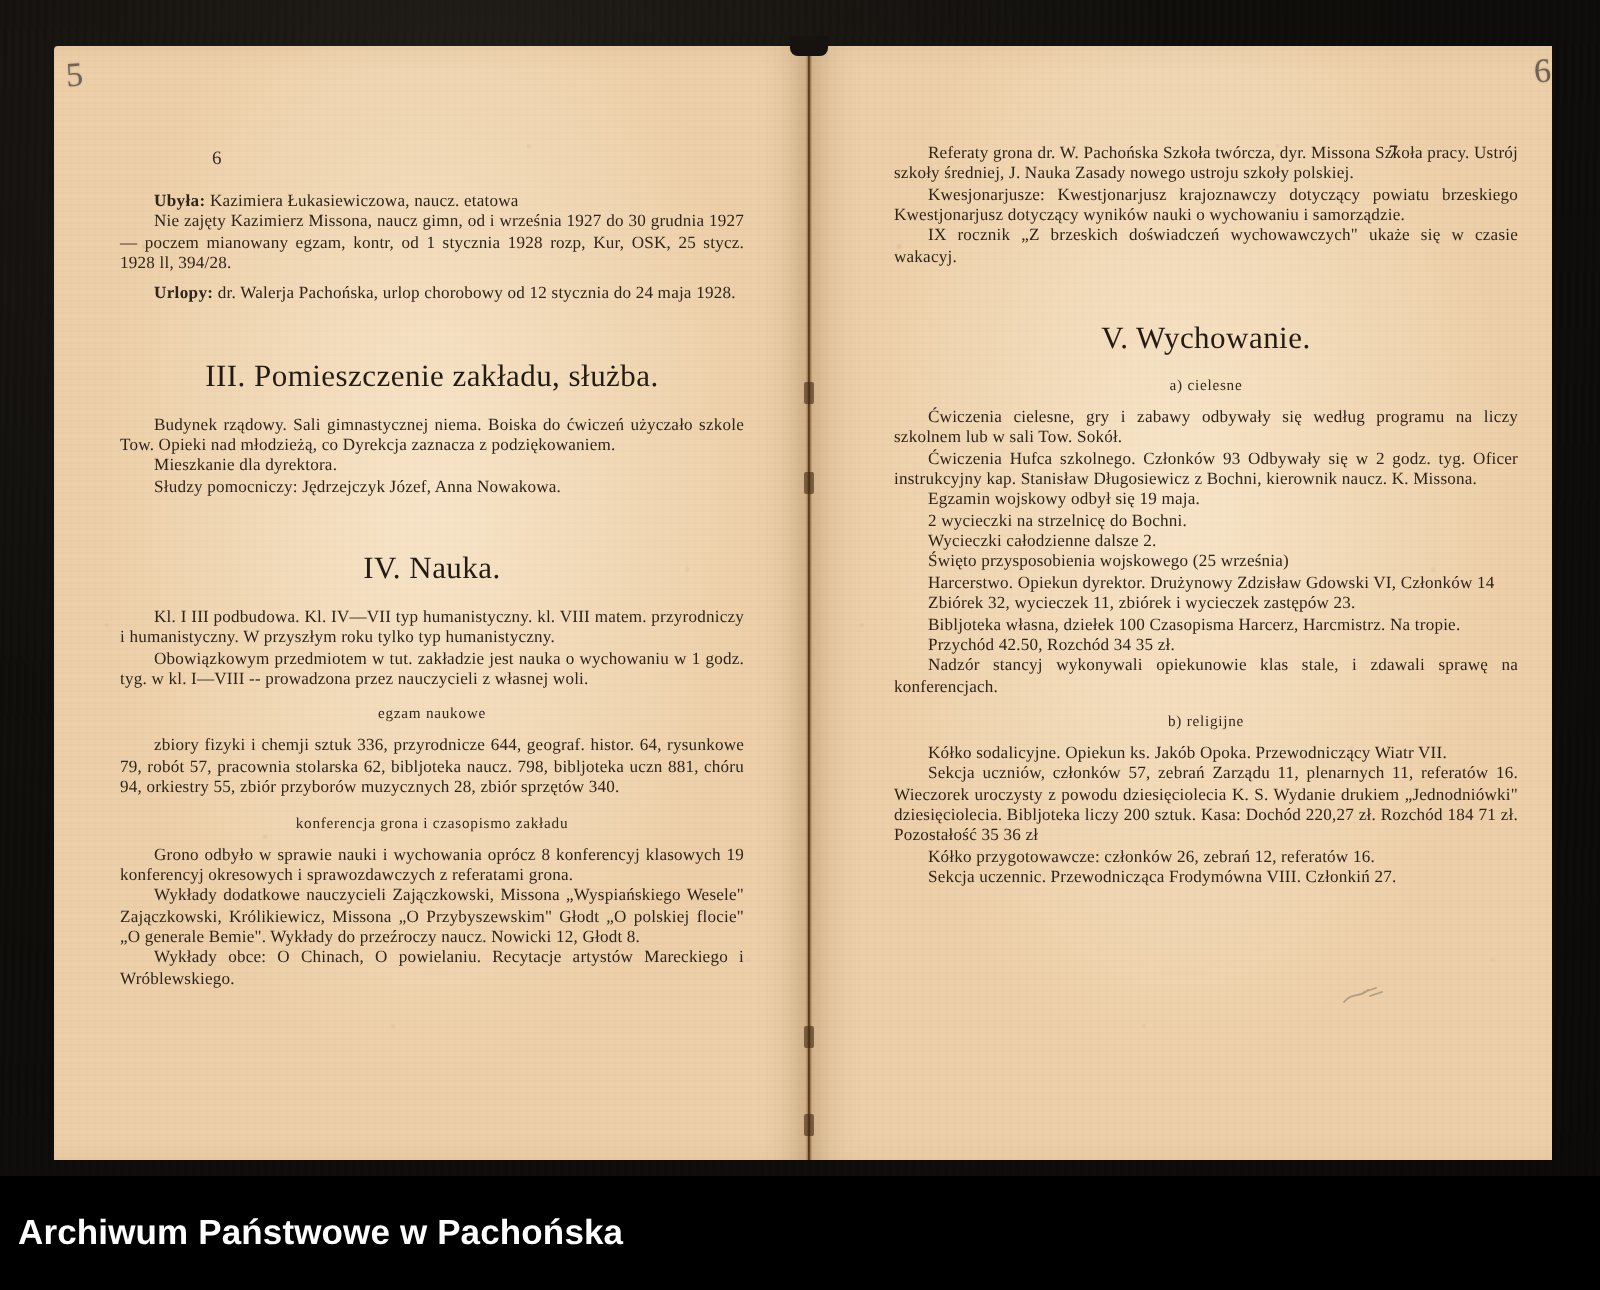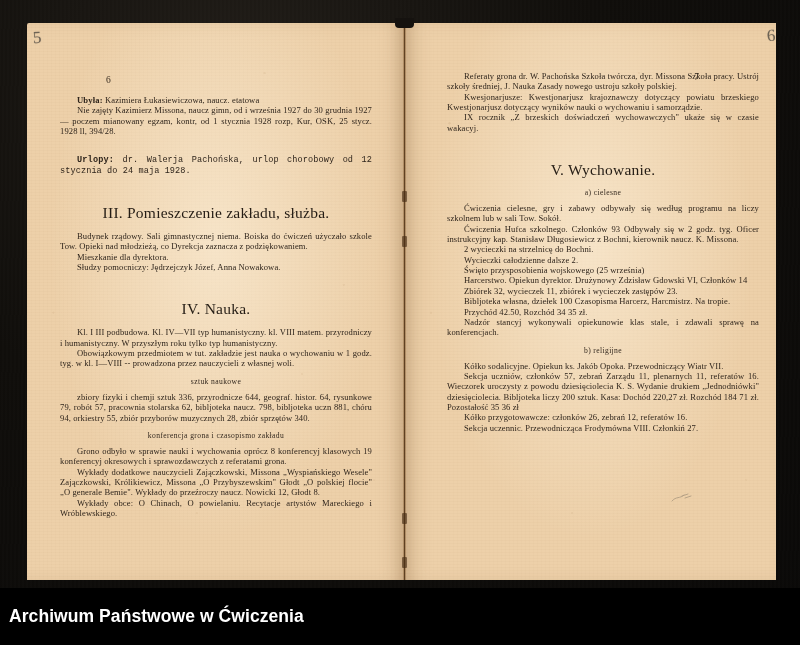--- a/index.html
+++ b/index.html
@@ -161,21 +161,21 @@
     margin: 0 0 0 0;
     font-size: 8.55px;
     line-height: 10.35px;
     text-align: justify;
     text-indent: 17px;
     letter-spacing: .012em;
     color: #2e241b;
     -webkit-font-smoothing: none;
   }
   p.para.tight { text-indent: 0; }
-  p.gap { margin-top: 19px; font-family: Liberation Mono, monospace; }
+  p.gap { margin-top: 5px; }
 
   .lead {
     font-weight: bold;
     letter-spacing: .02em;
   }
 
   h2.sec {
     margin: 28px 0 9px 0;
     text-align: center;
     font-size: 15.5px;
@@ -253,21 +253,21 @@
 
           <p class="para">Budynek rządowy. Sali gimnastycznej niema. Boiska do ćwiczeń użyczało szkole Tow. Opieki nad młodzieżą, co Dyrekcja zaznacza z podziękowaniem.</p>
           <p class="para">Mieszkanie dla dyrektora.</p>
           <p class="para">Słudzy pomocniczy: Jędrzejczyk Józef, Anna Nowakowa.</p>
 
           <h2 class="sec">IV. Nauka.</h2>
 
           <p class="para">Kl. I III podbudowa. Kl. IV—VII typ humanistyczny. kl. VIII matem. przyrodniczy i humanistyczny. W przyszłym roku tylko typ humanistyczny.</p>
           <p class="para">Obowiązkowym przedmiotem w tut. zakładzie jest nauka o wychowaniu w 1 godz. tyg. w kl. I—VIII -- prowadzona przez nauczycieli z własnej woli.</p>
 
-          <h3 class="subsec">sztuk naukowe</h3>
+          <h3 class="subsec">egzam naukowe</h3>
 
           <p class="para">zbiory fizyki i chemji sztuk 336, przyrodnicze 644, geograf. histor. 64, rysunkowe 79, robót 57, pracownia stolarska 62, bibljoteka naucz. 798, bibljoteka uczn 881, chóru 94, orkiestry 55, zbiór przyborów muzycznych 28, zbiór sprzętów 340.</p>
 
           <h3 class="subsec">konferencja grona i czasopismo zakładu</h3>
 
           <p class="para">Grono odbyło w sprawie nauki i wychowania oprócz 8 konferencyj klasowych 19 konferencyj okresowych i sprawozdawczych z referatami grona.</p>
           <p class="para">Wykłady dodatkowe nauczycieli Zajączkowski, Missona „Wyspiańskiego Wesele" Zajączkowski, Królikiewicz, Missona „O Przybyszewskim" Głodt „O polskiej flocie" „O generale Bemie". Wykłady do przeźroczy naucz. Nowicki 12, Głodt 8.</p>
           <p class="para">Wykłady obce: O Chinach, O powielaniu. Recytacje artystów Mareckiego i Wróblewskiego.</p>
 
         </div>
@@ -284,20 +284,21 @@
           <p class="para">Referaty grona dr. W. Pachońska Szkoła twórcza, dyr. Missona Szkoła pracy. Ustrój szkoły średniej, J. Nauka Zasady nowego ustroju szkoły polskiej.</p>
           <p class="para">Kwesjonarjusze: Kwestjonarjusz krajoznawczy dotyczący powiatu brzeskiego Kwestjonarjusz dotyczący wyników nauki o wychowaniu i samorządzie.</p>
           <p class="para">IX rocznik „Z brzeskich doświadczeń wychowawczych" ukaże się w czasie wakacyj.</p>
 
           <h2 class="sec">V. Wychowanie.</h2>
 
           <h3 class="subsec">a) cielesne</h3>
 
           <p class="para">Ćwiczenia cielesne, gry i zabawy odbywały się według programu na liczy szkolnem lub w sali Tow. Sokół.</p>
           <p class="para">Ćwiczenia Hufca szkolnego. Członków 93 Odbywały się w 2 godz. tyg. Oficer instrukcyjny kap. Stanisław Długosiewicz z Bochni, kierownik naucz. K. Missona.</p>
+          <p class="para">Egzamin wojskowy odbył się 19 maja.</p>
           <p class="para">2 wycieczki na strzelnicę do Bochni.</p>
           <p class="para">Wycieczki całodzienne dalsze 2.</p>
           <p class="para">Święto przysposobienia wojskowego (25 września)</p>
           <p class="para">Harcerstwo. Opiekun dyrektor. Drużynowy Zdzisław Gdowski VI, Członków 14</p>
           <p class="para">Zbiórek 32, wycieczek 11, zbiórek i wycieczek zastępów 23.</p>
           <p class="para">Bibljoteka własna, dziełek 100 Czasopisma Harcerz, Harcmistrz. Na tropie.</p>
           <p class="para">Przychód 42.50, Rozchód 34 35 zł.</p>
           <p class="para">Nadzór stancyj wykonywali opiekunowie klas stale, i zdawali sprawę na konferencjach.</p>
 
           <h3 class="subsec">b) religijne</h3>
@@ -322,16 +323,16 @@
     <div class="stitch" style="top:213px;"></div>
     <div class="stitch" style="top:490px;"></div>
     <div class="stitch" style="top:534px;"></div>
 
   </div>
 
   <div class="pencil pencil-left">5</div>
   <div class="pencil pencil-right">6</div>
 
   <div class="watermark">
-    <span>Archiwum Państwowe w Ćwiczenia</span>
+    <span>Archiwum Państwowe w Pachońska</span>
   </div>
 
 </div>
 
 </body></html>

